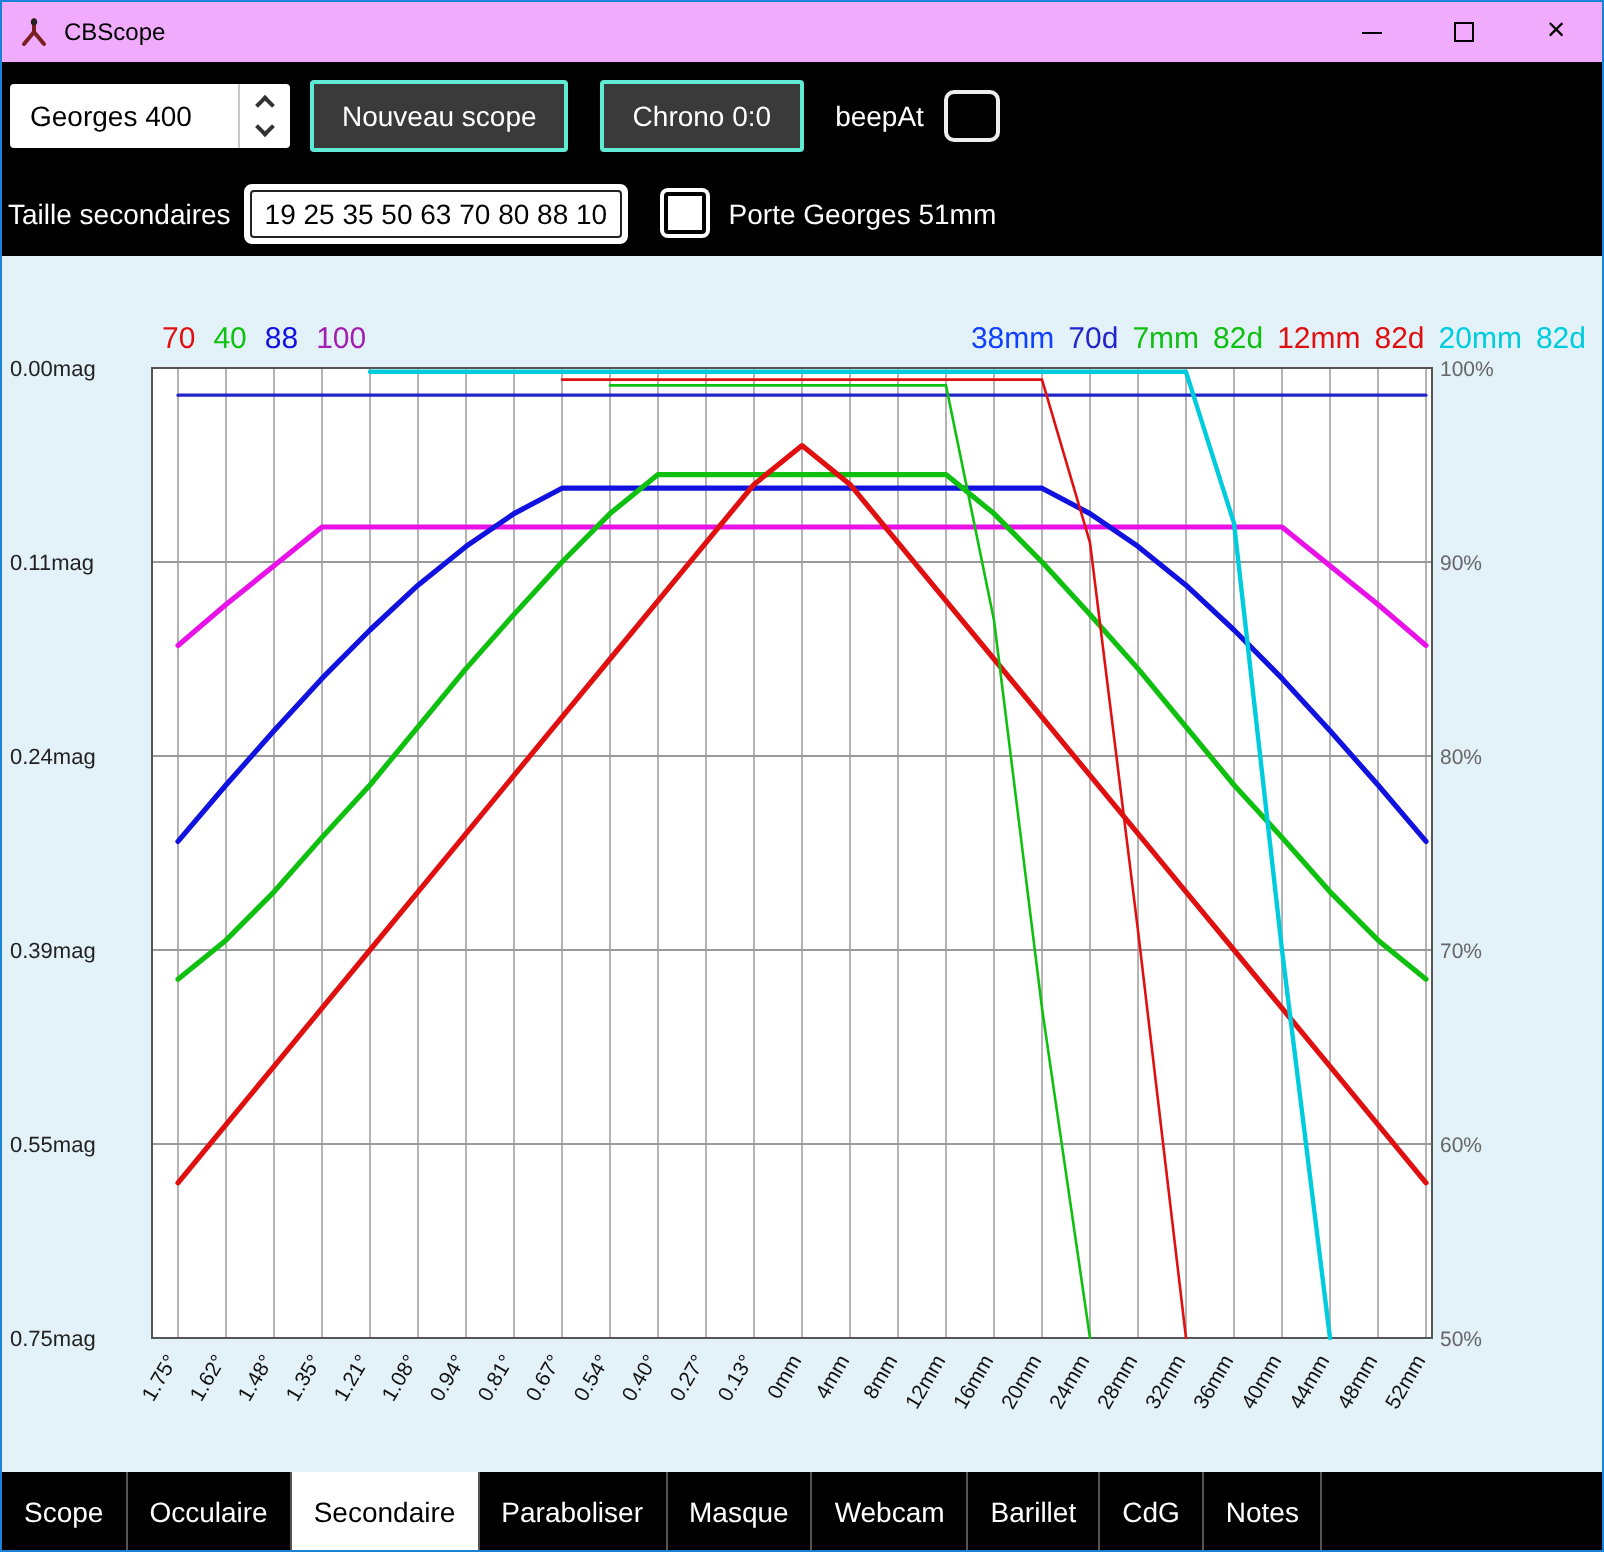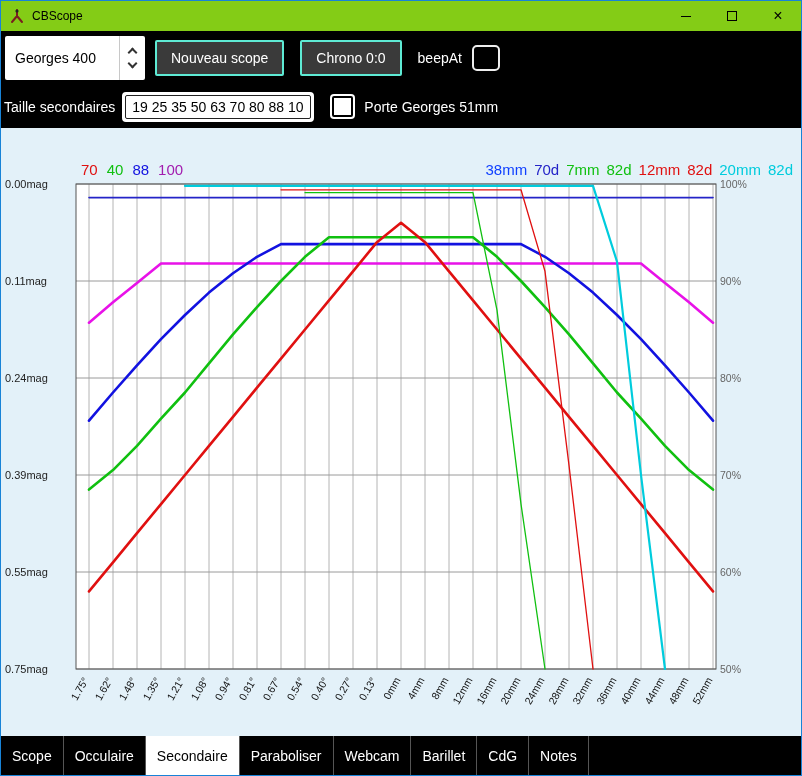--- a/index.html
+++ b/index.html
@@ -2,31 +2,31 @@
 <html><head>
 <meta charset="utf-8">
 <style>
   * { margin:0; padding:0; box-sizing:border-box; }
   html,body { width:802px; height:776px; }
   body { font-family:"Liberation Sans", sans-serif; background:#000; }
   #window { width:802px; height:776px; border:1px solid #1883d7; background:#000;
             display:flex; flex-direction:column; overflow:hidden; }
 
   
-  .titlebar { height:30px; background:#84cc16; display:flex; align-items:center; flex:0 0 auto; }
+  .titlebar { height:30px; background:#f0abfc; display:flex; align-items:center; flex:0 0 auto; }
   .app-icon { width:16px; height:16px; margin-left:8px; }
   .title-text { font-size:12px; color:#000; margin-left:7px; flex:1; }
   .winbtn { width:46px; height:30px; display:flex; align-items:center; justify-content:center; cursor:default; }
   .min-glyph { width:10px; border-top:1px solid #000; }
   .max-glyph { width:10px; height:10px; border:1px solid #000; }
   .close-glyph { font-size:16px; color:#000; line-height:1; }
 
   
   .toolbar1 { height:54px; background:#000; display:flex; align-items:center; flex:0 0 auto; }
-  .combo { margin-left:4px; width:140px; height:44px; background:#fff; border-radius:2px;
+  .combo { margin-left:4px; width:140px; height:32px; background:#fff; border-radius:2px;
            display:flex; align-items:stretch; }
   .combo-value { flex:1; display:flex; align-items:center; padding-left:10px; font-size:14px; color:#000; }
   .combo-arrows { width:26px; border-left:1px solid #c8c8c8; display:flex; flex-direction:column;
                   align-items:center; justify-content:center; gap:4px; }
   .chev-up { width:7px; height:7px; border-left:2px solid #333; border-top:2px solid #333; transform:rotate(45deg); margin-top:3px; }
   .chev-down { width:7px; height:7px; border-left:2px solid #333; border-top:2px solid #333; transform:rotate(225deg); margin-bottom:3px; }
   .dark-btn { background:#3a3a3a; border:2px solid #5eead4; color:#fff; font-size:14px;
               height:36px; padding:0 14px; border-radius:2px; }
   .btn-nouveau { margin-left:10px; }
   .btn-chrono { margin-left:16px; }
@@ -200,19 +200,20 @@
         <text x="688" y="552" font-size="10.5" fill="#111" text-anchor="end" transform="rotate(-60 688 552)">48mm</text>
         <text x="712" y="552" font-size="10.5" fill="#111" text-anchor="end" transform="rotate(-60 712 552)">52mm</text>
       </svg>
   </div>
 
   <div class="tabbar">
     <div class="tab">Scope</div>
     <div class="tab">Occulaire</div>
     <div class="tab active">Secondaire</div>
     <div class="tab">Paraboliser</div>
+    <div class="tab">Masque</div>
     <div class="tab">Webcam</div>
     <div class="tab">Barillet</div>
     <div class="tab">CdG</div>
     <div class="tab">Notes</div>
   </div>
 
 </div>
 
 </body></html>

